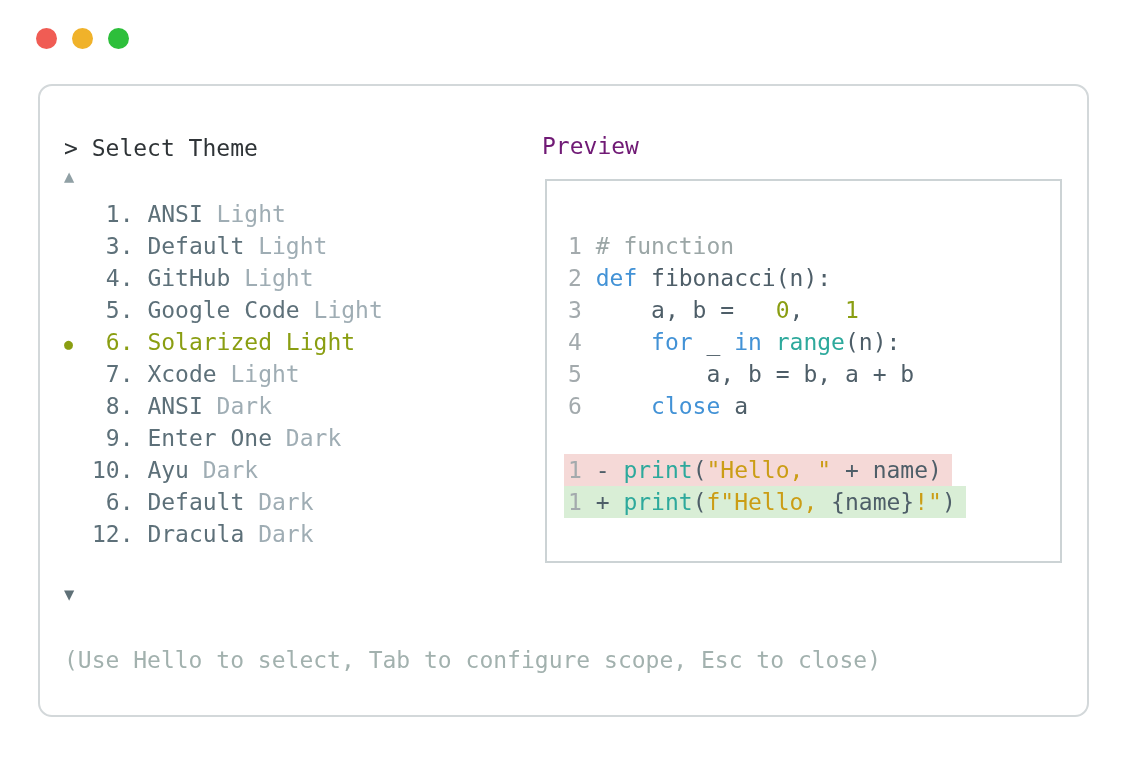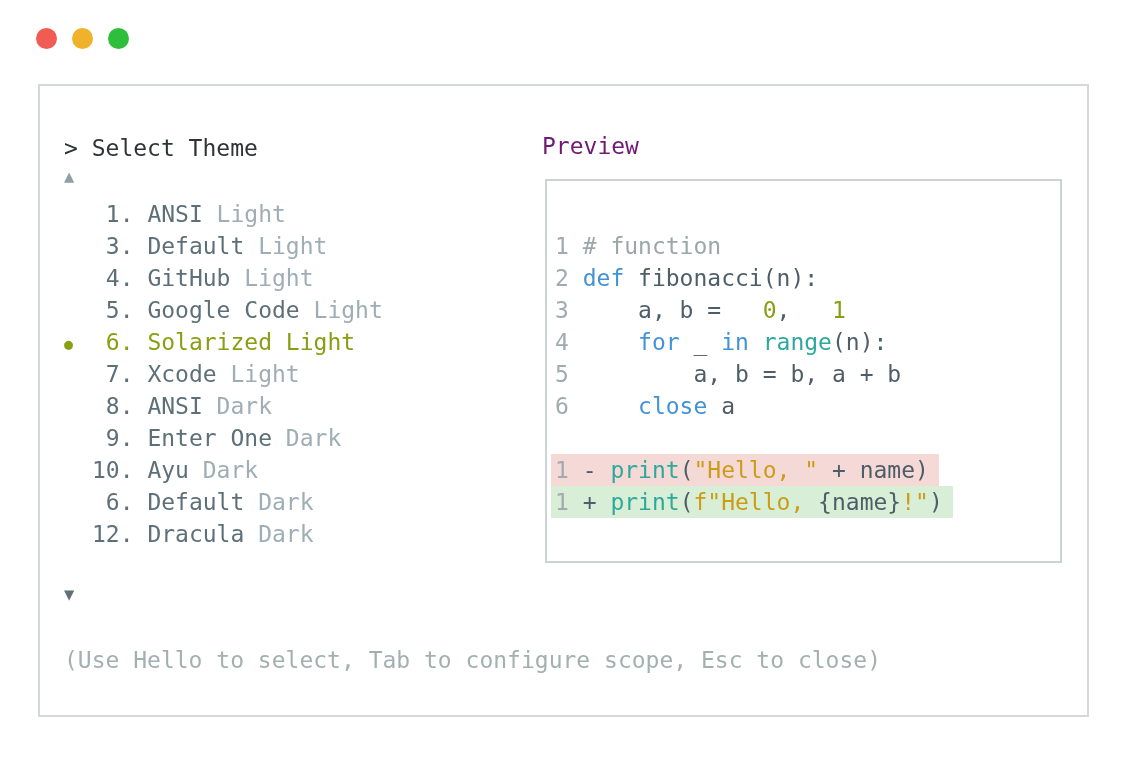--- a/index.html
+++ b/index.html
@@ -6,37 +6,37 @@
     --sel:#8a9e12; --kw:#4292d6; --fn:#2da99c; --str:#cb9d15;
     --num:#8a9e12; --comment:#9ba6a6; --plain:#4e5e68;
     --rembg:#f5d9d7; --addbg:#d9eed6;
   }
   *{box-sizing:border-box;margin:0;padding:0}
   html,body{width:1129px;height:757px;background:#ffffff;overflow:hidden;
     font-family:"DejaVu Sans Mono","Liberation Mono",monospace;}
   .traffic{position:absolute;left:36px;top:28px;display:flex;gap:15px}
   .tl{width:21px;height:21px;border-radius:50%;display:inline-block}
   .window{position:absolute;left:38px;top:84px;width:1051px;height:633px;
-    background:#fff;border:2px solid #d3d8da;border-radius:0}
+    background:#fff;border:2px solid #d3d8da;border-radius:14px}
   .mono{font-size:23px;line-height:32px;white-space:pre}
   .prompt{position:absolute;left:24px;top:46px;color:#2f3437}
   .preview-label{position:absolute;left:502px;top:44px;color:#701a75}
   .scroll-up{position:absolute;left:24px;top:74px;font-size:17px;line-height:32px;color:#90a0a5}
   .scroll-down{position:absolute;left:24px;top:492px;font-size:17px;line-height:32px;color:#5f7077}
   .theme-list{position:absolute;left:24px;top:112px}
   .theme-row{height:32px;line-height:32px;font-size:23px;white-space:pre}
   .gutter{display:inline-block;width:28px;font-size:15px;color:var(--sel);vertical-align:middle}
   .num{display:inline-block;width:3ch;text-align:right;color:#5d7079}
   .name{margin-left:1ch;color:#5d7079}
   .variant{margin-left:1ch;color:#9fadb4}
   .theme-row.selected .num,.theme-row.selected .name,.theme-row.selected .variant{color:var(--sel)}
   .help{position:absolute;left:24px;top:558px;color:#a2b1ae}
   .preview-box{position:absolute;left:505px;top:93px;width:517px;height:384px;
     border:2px solid #ccd3d5;background:#fff}
-  .code-area{position:absolute;left:4px;top:49px;padding-left:4px;width:100%}
+  .code-area{position:absolute;left:17px;top:49px;padding-left:4px;width:100%}
   .code-line,.diff-row{height:32px;line-height:32px;font-size:23px;white-space:pre}
   .lineno{display:inline-block;width:1ch;margin-right:1ch;color:#a3aaad}
   .sign{display:inline-block;width:1ch;margin-right:1ch;color:var(--plain)}
   .blank-line{height:32px}
   .tok.plain{color:var(--plain)}
   .tok.kw{color:var(--kw)}
   .tok.fn{color:var(--fn)}
   .tok.str{color:var(--str)}
   .tok.num{color:var(--num)}
   .tok.comment{color:var(--comment)}

